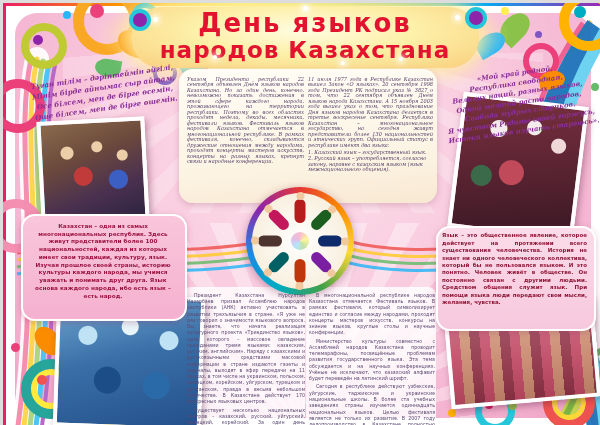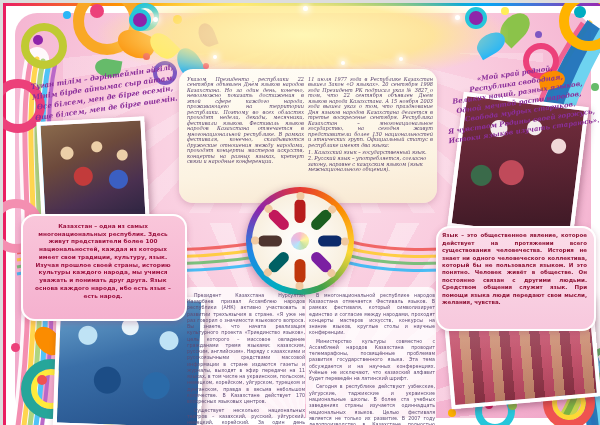--- a/index.html
+++ b/index.html
@@ -169,20 +169,24 @@
   <div class="drop" style="left:58px;top:336px;width:26px;height:40px;background:#7cb342;transform:rotate(160deg);z-index:4;"></div>
   <div class="drop" style="left:88px;top:352px;width:22px;height:34px;background:#29b6f6;transform:rotate(175deg);z-index:4;"></div>
   <div class="drop" style="left:34px;top:322px;width:22px;height:32px;background:#fb8c00;transform:rotate(140deg);z-index:4;"></div>
   <div class="ring" style="left:96px;top:392px;width:24px;height:24px;border:6px solid #fdd835;z-index:4;"></div>
   <div class="dot" style="left:105px;top:401px;width:7px;height:7px;background:#8e24aa;z-index:4;"></div>
   <div class="dot" style="left:8px;top:340px;width:9px;height:9px;background:#ec407a;z-index:4;"></div>
   <div class="dot" style="left:122px;top:370px;width:7px;height:7px;background:#ef5350;z-index:4;"></div>
   <div class="ring" style="left:-14px;top:196px;width:36px;height:36px;border:9px solid #f48fb1;z-index:4;"></div>
 
   <div class="glow"></div>
+  <div class="banner">
+    <div class="title1">День  языков</div>
+    <div class="title2">народов  Казахстана</div>
+  </div>
   <div class="sparkle" style="left:150px;top:14px;width:5px;height:5px;"></div>
   <div class="sparkle" style="left:210px;top:52px;width:4px;height:4px;"></div>
   <div class="sparkle" style="left:300px;top:3px;width:5px;height:5px;"></div>
   <div class="sparkle" style="left:396px;top:54px;width:4px;height:4px;"></div>
   <div class="sparkle" style="left:452px;top:12px;width:5px;height:5px;"></div>
   <div class="sparkle" style="left:338px;top:58px;width:4px;height:4px;"></div>
 
   <div class="sheet sheet-top"></div>
   <div class="sheet sheet-bl"></div>
   <div class="sheet sheet-br"></div>

